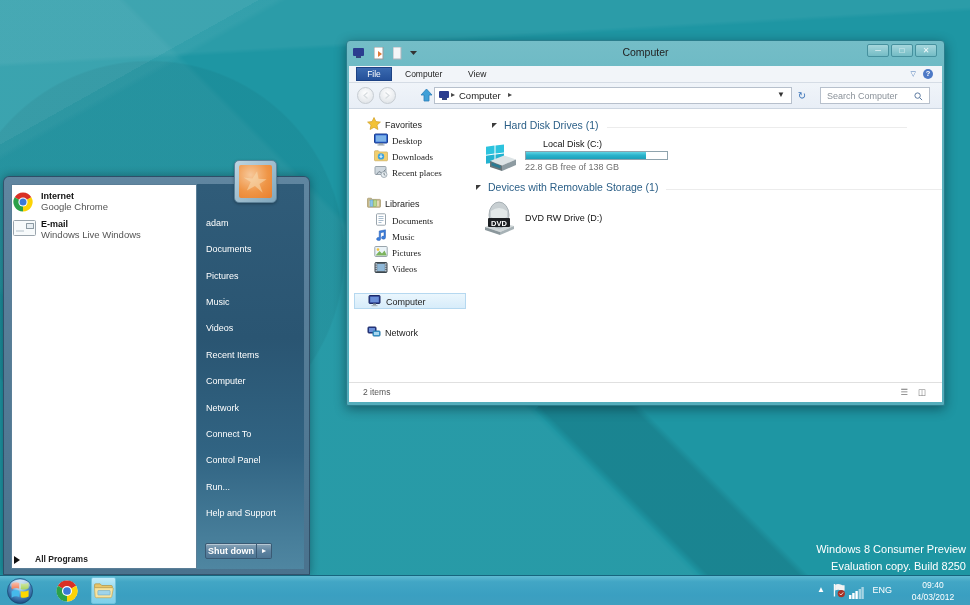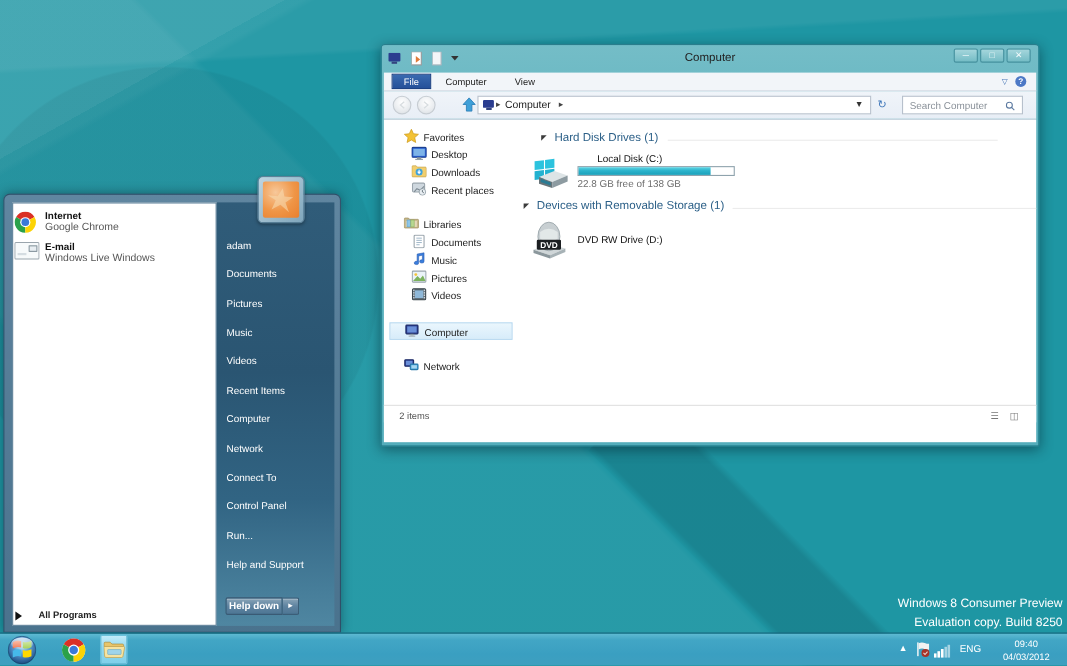--- a/index.html
+++ b/index.html
@@ -39,28 +39,28 @@
   background:radial-gradient(circle at 50% 35%,#ffffff,#e9ecef 60%,#d8dde2); border:1px solid #c6ccd2; }
 .uparr { position:absolute; left:70px; top:5px; width:15px; height:15px; }
 .addr { position:absolute; left:85px; top:4px; width:358px; height:17px; background:#fff; border:1px solid #b7c0cc; font-size:9.5px; color:#222; }
 .refresh { position:absolute; left:445px; top:4px; width:16px; height:17px; font-size:10px; color:#3b74b8; text-align:center; line-height:17px; }
 .searchbox { position:absolute; right:12px; top:4px; width:110px; height:17px; background:#fff; border:1px solid #b7c0cc;
   font-size:9px; color:#8a9199; line-height:16px; padding-left:6px; }
 
 .winbody { position:absolute; left:2px; right:2px; top:68px; bottom:21px; background:#fff; display:flex; }
 .nav { width:120px; font-size:9px; color:#222; position:relative; }
 .navitem { position:absolute; left:18px; height:16px; line-height:16px; white-space:nowrap; }
-.navitem.ind { left:25px; }
+.navitem.ind { left:25px;font-family:Liberation Serif, serif; }
 .navicon { display:inline-block; width:14px; height:13px; vertical-align:-2px; margin-right:4px; }
 .main { flex:1; position:relative; font-size:9px; overflow:hidden; }
 .grphdr { position:absolute; left:19px; color:#2b5f87; font-size:10.5px; white-space:nowrap; }
 .grphdr:after { content:""; position:absolute; left:100%; margin-left:8px; top:8px; width:300px; height:1px; background:#ececec; }
 .grphdr:before { content:""; position:absolute; left:-12px; top:4px; width:0; height:0; border-top:5px solid #3c3c3c; border-right:5px solid transparent; }
 
-.status { position:absolute; left:2px; right:2px; bottom:3px; height:34px; background:#fff; border-top:1px solid #e0e0e0; font-size:8.5px; color:#555; }
+.status { position:absolute; left:2px; right:2px; bottom:3px; height:20px; background:#fff; border-top:1px solid #e0e0e0; font-size:8.5px; color:#555; }
 
 
 #sm { position:absolute; left:3px; top:176px; width:307px; height:399px;
   background:linear-gradient(180deg, rgba(98,133,160,0.97), rgba(86,122,149,0.96) 50%, rgba(76,113,140,0.96));
   border:1px solid rgba(40,70,95,0.8); border-radius:6px 6px 0 0;
   box-shadow:0 0 10px rgba(0,20,30,0.4); }
 .sm-left { position:absolute; left:7px; top:7px; width:186px; height:385px; background:#fff; border:1px solid #5a7e97; }
 .sm-right { position:absolute; left:193px; top:7px; width:107px; height:385px;
   background:linear-gradient(180deg,#305c79,#2a5572 40%,#316483 70%,#477e9a 92%,#4f86a1); position:absolute; }
 .smritem { position:absolute; left:9px; color:#fff; font-size:9px; white-space:nowrap; }
@@ -307,21 +307,21 @@
     <div class="smritem" style="top:113px;">Music</div>
     <div class="smritem" style="top:139px;">Videos</div>
     <div class="smritem" style="top:166px;">Recent Items</div>
     <div class="smritem" style="top:192px;">Computer</div>
     <div class="smritem" style="top:219px;">Network</div>
     <div class="smritem" style="top:245px;">Connect To</div>
     <div class="smritem" style="top:271px;">Control Panel</div>
     <div class="smritem" style="top:298px;">Run...</div>
     <div class="smritem" style="top:324px;">Help and Support</div>
   </div>
-  <div id="shutdown">Help down</div>
+  <div id="shutdown">Shut down</div>
   <div id="shutarrow">▸</div>
   <div class="usertile">
       <div class="userimg">
     <svg width="33" height="33" viewBox="0 0 33 33" style="position:absolute;left:0;top:0;">
       <path d="M16 6 L19 13 L27 12 L21 18 L26 26 L17 21 L10 27 L12 18 L4 15 L13 14 Z" fill="#f6d9ae" opacity="0.6" transform="rotate(12 16 16)"></path>
     </svg>
   </div>
     </div>
 </div>
 

